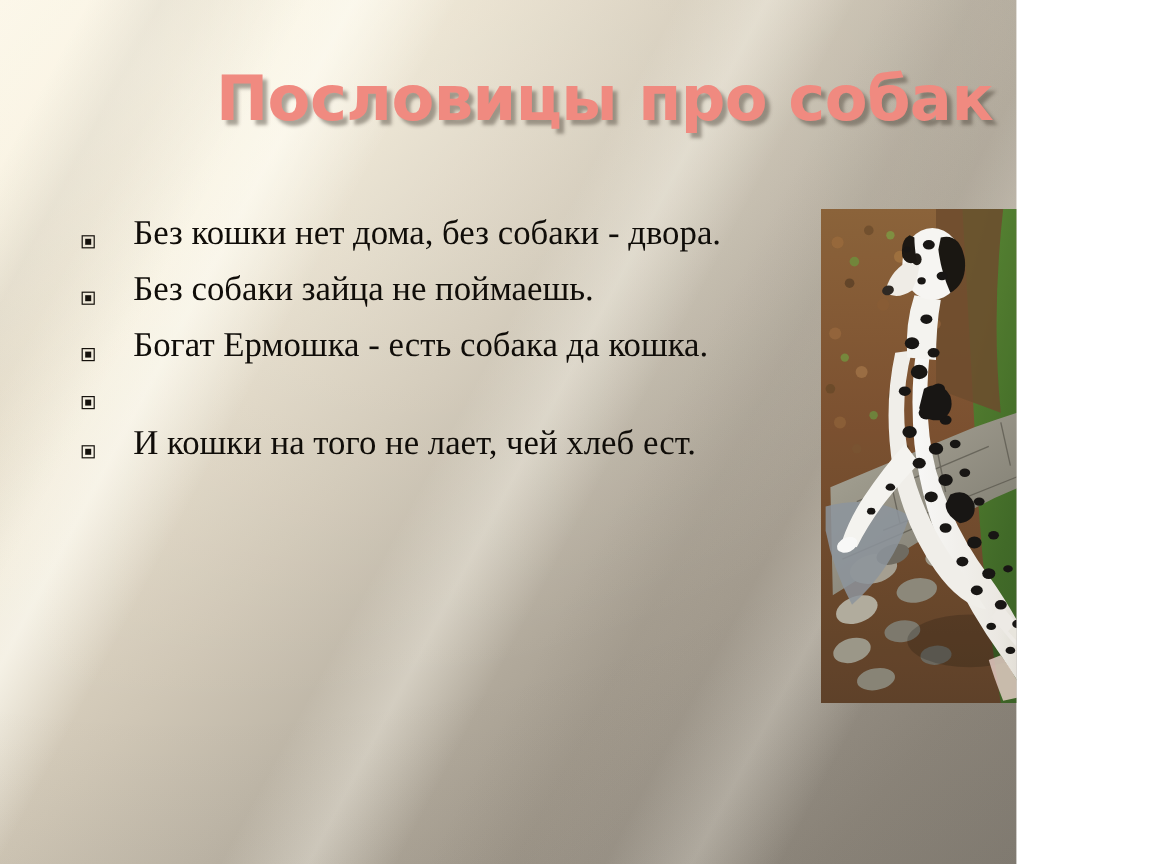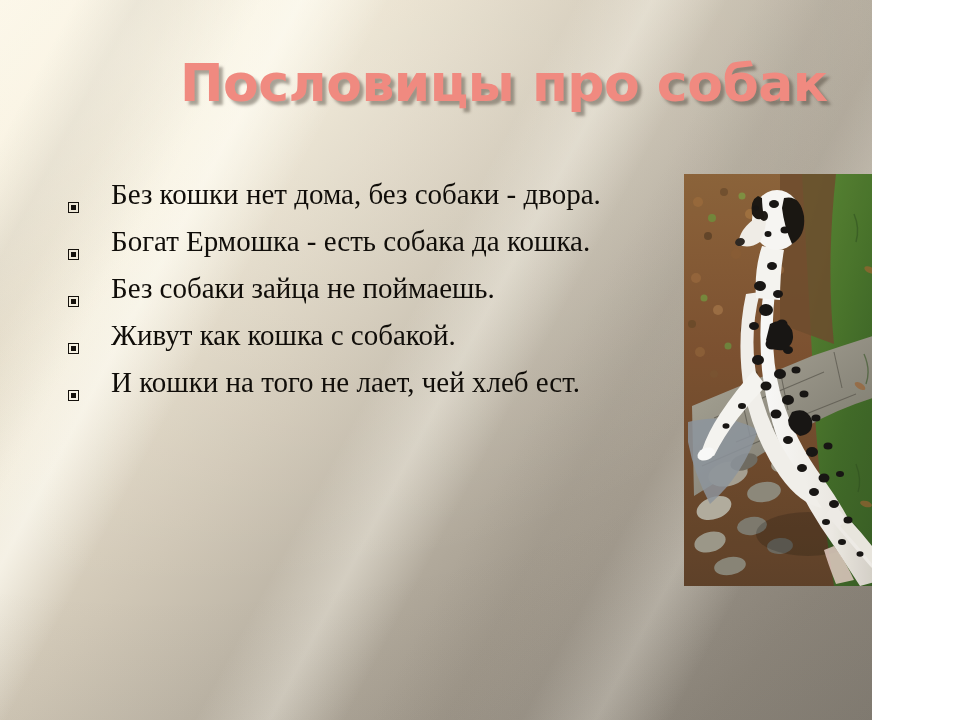--- a/index.html
+++ b/index.html
@@ -6,21 +6,21 @@
     margin: 0;
     padding: 0;
     background: #ffffff;
   }
   body {
     font-family: "Liberation Serif", "DejaVu Serif", serif;
   }
 
   #slide {
     position: relative;
-    width: 872px;
+    width: 808px;
     height: 720px;
     overflow: hidden;
     
     background:
       linear-gradient(118deg,
         rgba(255,255,255,0.00) 0%,
         rgba(255,255,255,0.00) 14%,
         rgba(255,252,240,0.55) 20%,
         rgba(255,253,244,0.70) 24%,
         rgba(255,255,255,0.00) 31%,
@@ -35,20 +35,21 @@
         #f7f0de 11%,
         #ece3cf 22%,
         #ddd4c2 33%,
         #cfc6b5 43%,
         #bfb7a8 53%,
         #b0a89a 62%,
         #a39b8e 71%,
         #979085 80%,
         #8d867b 89%,
         #857f75 100%);
+    padding-left: 39px;
   }
 
   
   .streak {
     position: absolute;
     inset: 0;
     pointer-events: none;
     background:
       linear-gradient(118deg,
         rgba(120,112,100,0.00) 0%,
@@ -90,21 +91,21 @@
 
   
   #bullets {
     position: absolute;
     left: 68px;
     top: 176px;
     width: 600px;
   }
   .bullet-item {
     display: flex;
-    align-items: flex-end;
+    align-items: center;
     margin-bottom: 10px;
   }
   .bullet-marker {
     flex: 0 0 auto;
     width: 11px;
     height: 11px;
     margin-top: 13px;
     margin-right: 32px;
     border: 1.6px solid #15110c;
     box-sizing: border-box;
@@ -155,31 +156,30 @@
 
   <div id="bullets">
 
     <div class="bullet-item">
       <span class="bullet-marker"></span>
       <span class="bullet-text">Без кошки нет дома, без собаки - двора.</span>
     </div>
 
     <div class="bullet-item">
       <span class="bullet-marker"></span>
+      <span class="bullet-text">Без собаки зайца не поймаешь.</span>
+    </div>
+
+    <div class="bullet-item">
+      <span class="bullet-marker"></span>
       <span class="bullet-text">Богат Ермошка - есть собака да кошка.</span>
     </div>
 
     <div class="bullet-item">
       <span class="bullet-marker"></span>
-      <span class="bullet-text">Без собаки зайца не поймаешь.</span>
-    </div>
-
-    <div class="bullet-item">
-      <span class="bullet-marker"></span>
-      <span class="bullet-text">Живут как кошка с собакой.</span>
     </div>
 
     <div class="bullet-item">
       <span class="bullet-marker"></span>
       <span class="bullet-text">И кошки на того не лает, чей хлеб ест.</span>
     </div>
 
   </div>
 
   <div id="photo">

